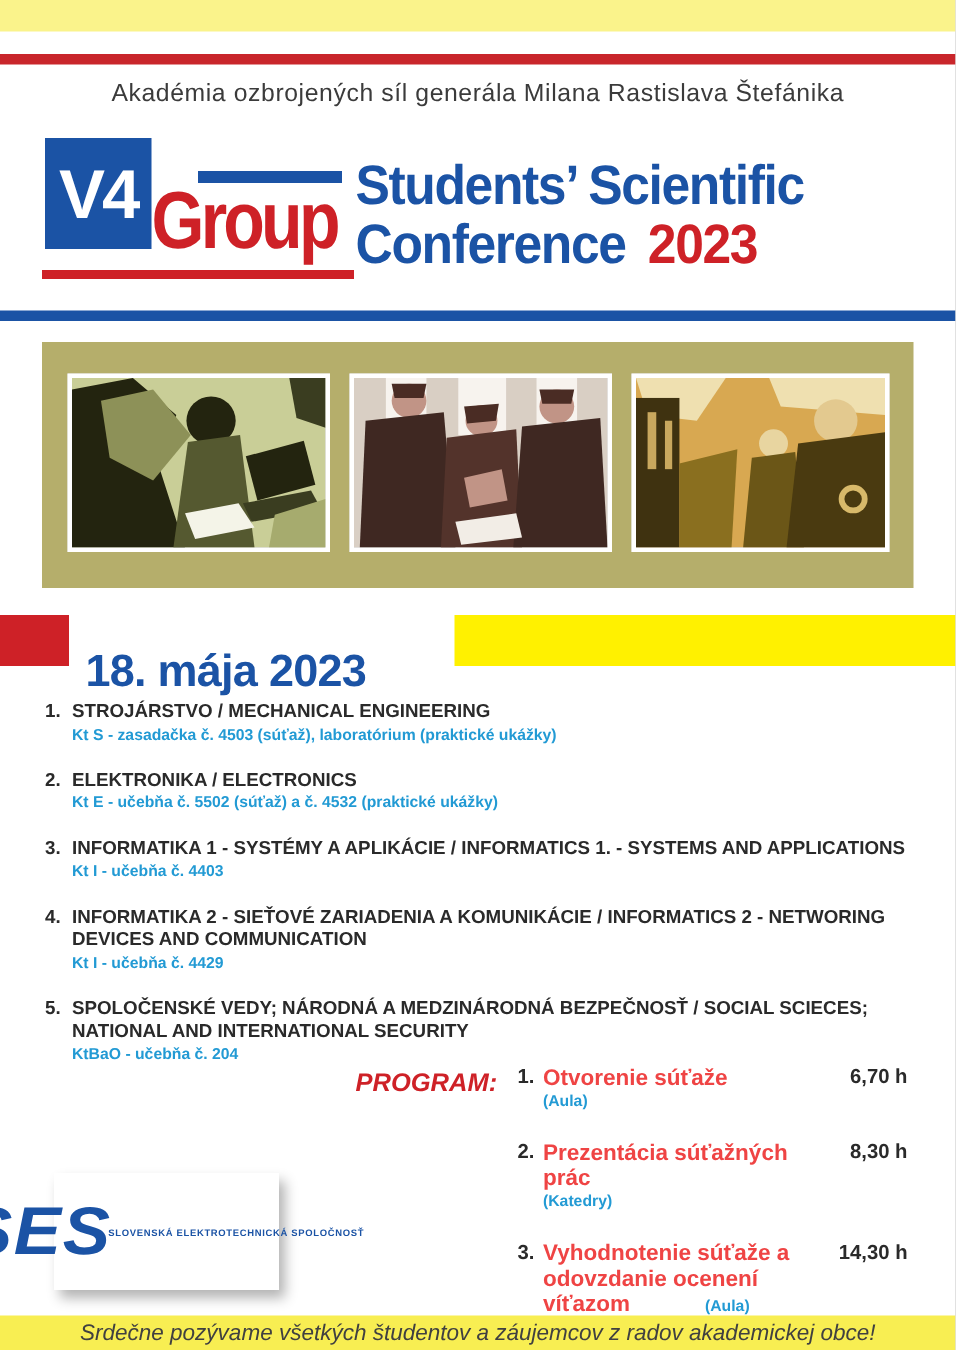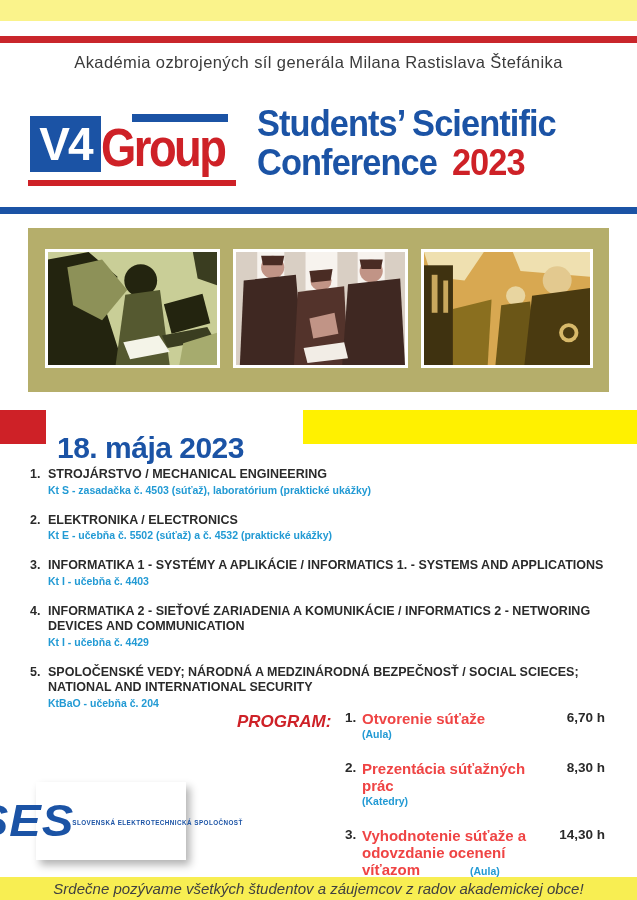--- a/index.html
+++ b/index.html
@@ -6,28 +6,28 @@
   body { background:#888; font-family:"Liberation Sans", sans-serif; }
   .poster { position:relative; width:637px; height:900px; background:#ffffff; overflow:hidden; margin:0 auto; }
 
   
   .band-top    { position:absolute; top:0; left:0; right:0; height:21px; background:#FAF38B; }
   .rule-red    { position:absolute; top:36px; left:0; right:0; height:7px; background:#C9262B; }
   .academy     { position:absolute; top:53px; left:0; right:0; text-align:center;
                  font-size:16.5px; color:#3B3B3B; letter-spacing:0.4px; }
 
   
-  .v4-box      { position:absolute; left:30px; top:116px; width:71px; height:56px; background:#1B53A5;
+  .v4-box      { position:absolute; left:30px; top:92px; width:71px; height:74px; background:#1B53A5;
                  color:#fff; font-weight:bold; font-size:46px; letter-spacing:-2px;
                  display:flex; align-items:center; justify-content:center; }
   .group-bar   { position:absolute; left:132px; top:114px; width:96px; height:8px; background:#1B53A5; }
   .group-text  { position:absolute; left:101px; top:120px; font-size:54px; font-weight:bold; color:#CE2127;
                  line-height:1; letter-spacing:-3px; transform:scaleX(0.84); transform-origin:left; }
   .red-underline { position:absolute; left:28px; top:180px; width:208px; height:6px; background:#CE2127; }
-  .title-block { position:absolute; left:257px; top:104px; }
+  .title-block { position:absolute; left:237px; top:104px; }
   .title-line  { font-size:37px; font-weight:bold; color:#1B53A5; line-height:39px; letter-spacing:-1px;
                  transform:scaleX(0.93); transform-origin:left; white-space:nowrap; }
   .title-year  { color:#CE2127; margin-left:16px; }
 
   .rule-blue   { position:absolute; top:207px; left:0; right:0; height:7px; background:#1B53A5; }
 
   
   .olive-band  { position:absolute; left:28px; top:228px; width:581px; height:164px; background:#B5AE6B; }
   .photo       { position:absolute; top:21px; height:119px; width:175px; border:3px solid #ffffff; background:#ccc; }
   .photo svg   { display:block; width:100%; height:100%; }

